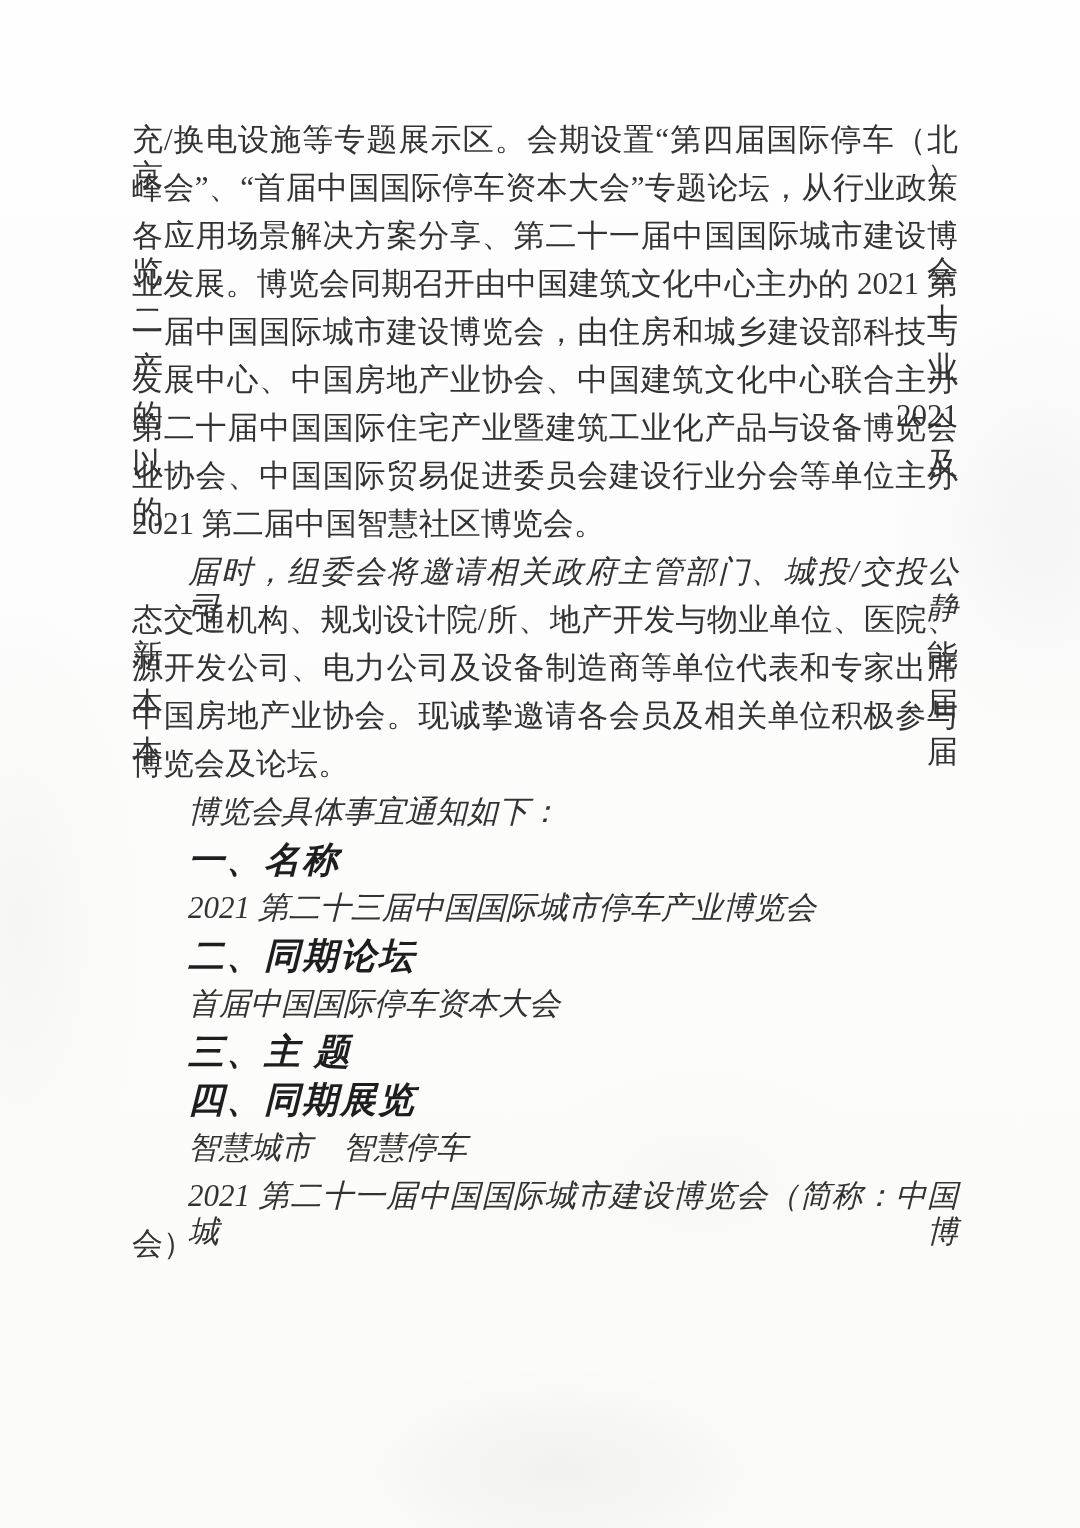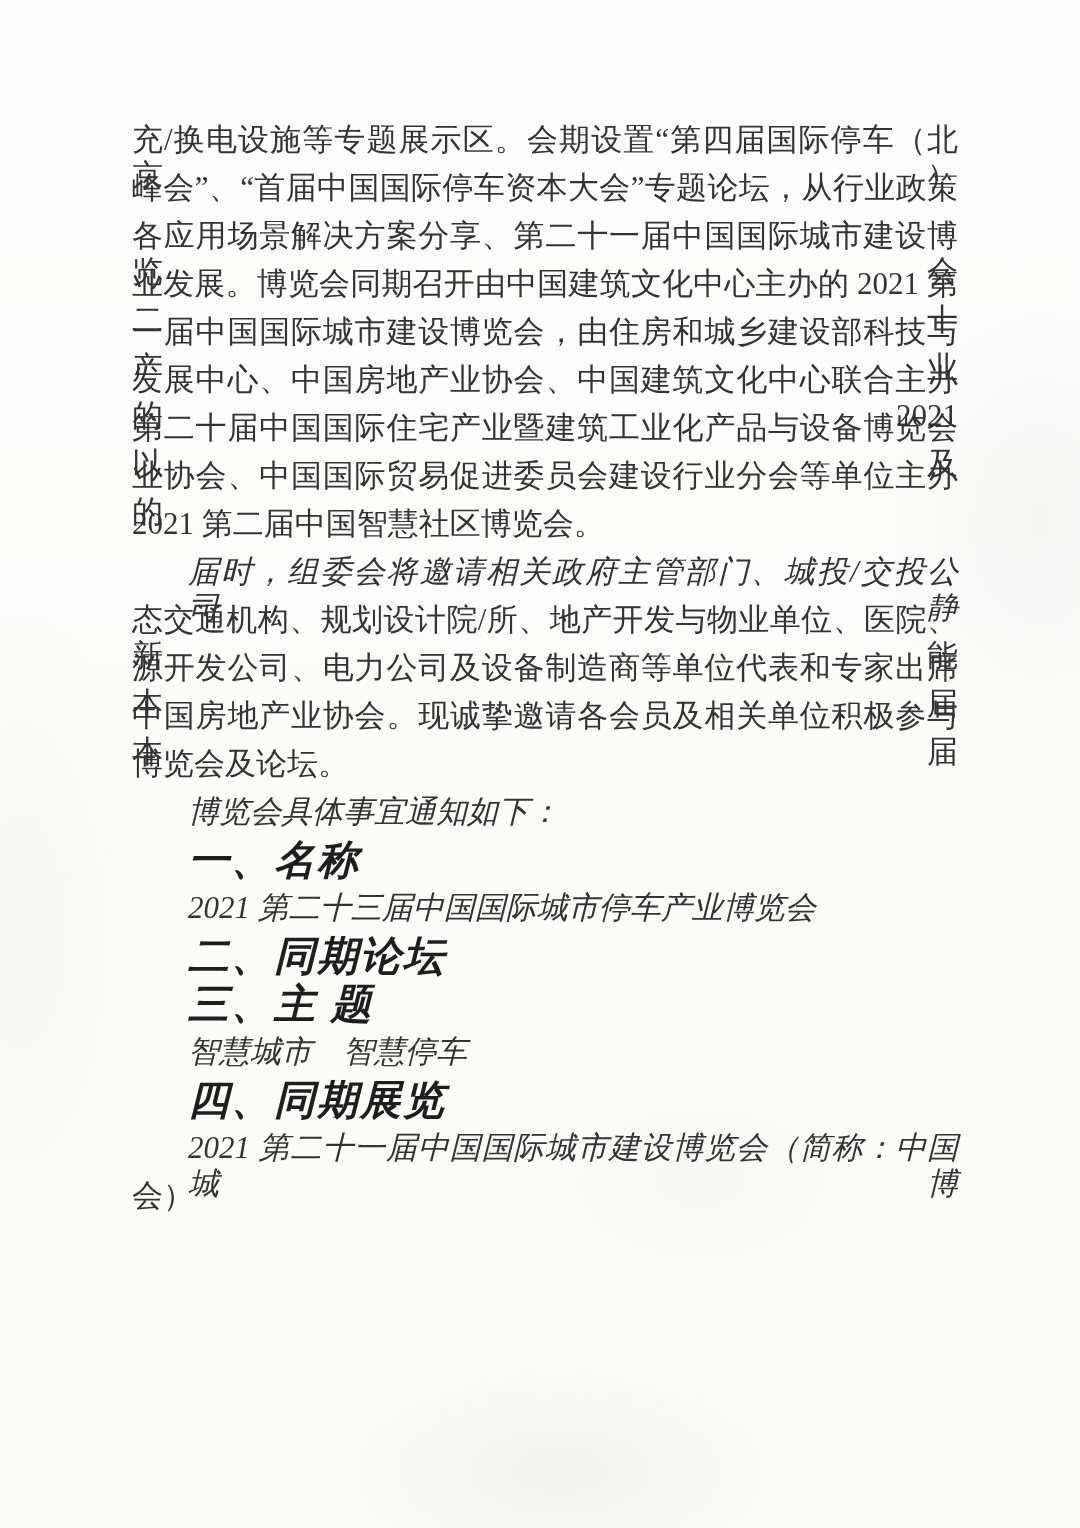--- a/index.html
+++ b/index.html
@@ -48,21 +48,21 @@
     text-align-last: justify;
     text-justify: distribute;
   }
   .line.indent {
     padding-left: 56px;
     font-style: italic;
   }
   .line.heading {
     font-family: "Liberation Sans", "DejaVu Sans", sans-serif;
     font-weight: 700;
-    font-size: 41px;
+    font-size: 36px;
     color: var(--heading-color);
     letter-spacing: 2px;
   }
 </style>
 </head>
 <body>
 
 <div class="paper">
   <div class="doc" id="doc">
       <div class="line justify">充/换电设施等专题展示区。会期设置“第四届国际停车（北京）</div>
@@ -76,19 +76,20 @@
       <div class="line">2021 第二届中国智慧社区博览会。</div>
       <div class="line justify indent">届时，组委会将邀请相关政府主管部门、城投/交投公司、静</div>
       <div class="line justify">态交通机构、规划设计院/所、地产开发与物业单位、医院、新能</div>
       <div class="line justify">源开发公司、电力公司及设备制造商等单位代表和专家出席本届</div>
       <div class="line justify">中国房地产业协会。现诚挚邀请各会员及相关单位积极参与本届</div>
       <div class="line">博览会及论坛。</div>
       <div class="line indent">博览会具体事宜通知如下：</div>
       <div class="line indent heading">一、名称</div>
       <div class="line indent">2021 第二十三届中国国际城市停车产业博览会</div>
       <div class="line indent heading">二、同期论坛</div>
+      <div class="line indent">首届中国国际停车资本大会</div>
       <div class="line indent heading">三、主 题</div>
+      <div class="line indent heading">四、同期展览</div>
       <div class="line indent">智慧城市　智慧停车</div>
-      <div class="line indent heading">四、同期展览</div>
       <div class="line justify indent">2021 第二十一届中国国际城市建设博览会（简称：中国城博</div>
       <div class="line">会）</div>
     </div>
 </div>
 
 </body></html>

